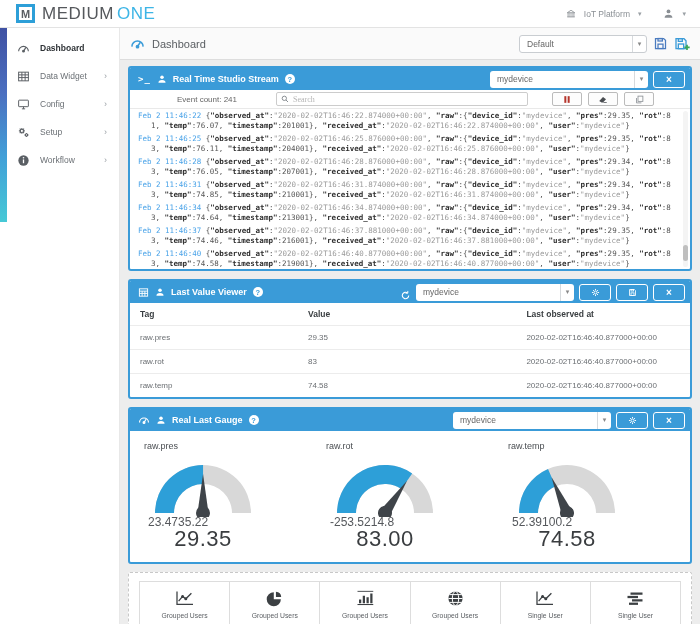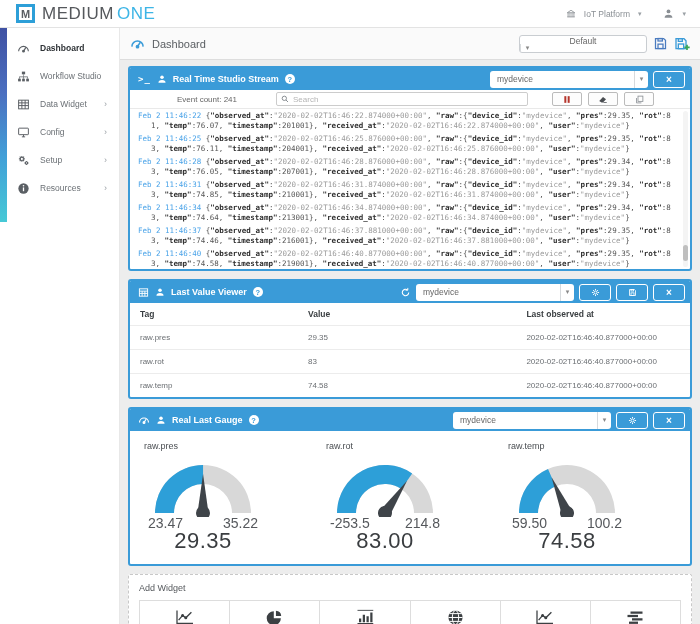--- a/index.html
+++ b/index.html
@@ -35,46 +35,46 @@
   .main-topbar { height:32px; background:#fafafa; border-bottom:1px solid #ddd;
     display:flex; align-items:center; padding:0 10px; }
   .mt-title { display:flex; align-items:center; gap:7px; font-size:11px; color:#5a5e62; }
   .mt-title .t-icon { color:#3a9bd8; }
   .mt-right { margin-left:auto; display:flex; align-items:center; gap:6px; }
   .selectbox { background:#fff; border:1px solid #c9cdd1; border-radius:3px; height:18px;
     display:flex; align-items:center; font-size:8.5px; color:#666; cursor:pointer; }
   .selectbox .sel-txt { padding:0 7px; flex:1; white-space:nowrap; overflow:hidden; }
   .selectbox .sel-caret { width:14px; align-self:stretch; border-left:1px solid #d7dadd;
     display:flex; align-items:center; justify-content:center; font-size:7px; color:#888; }
-  .sel-default { width:128px;flex-direction:column; }
+  .sel-default { width:128px; }
   .icon-btn { cursor:pointer; }
 
   .scroll-area { padding:6px 8px 0 8px; }
 
   
   .panel { border:2px solid #3a9bd8; border-radius:3px; background:#fff; margin-bottom:8px; overflow:hidden; }
   .panel-hdr { background:#3a9bd8; height:22px; display:flex; align-items:center; padding:0 5px 0 8px; gap:6px; }
   .ph-icon { color:#fff; }
   .ph-term { color:#fff; font-family:"DejaVu Sans Mono", monospace; font-size:9px; font-weight:bold; letter-spacing:1px; }
   .ph-title { color:#fff; font-size:9px; font-weight:bold; }
   .help-badge { width:10px; height:10px; border-radius:50%; background:#fff; color:#3a9bd8;
     font-size:7.5px; font-weight:bold; display:flex; align-items:center; justify-content:center; cursor:pointer; }
-  .ph-right { margin-left:auto; display:flex; align-items:center; gap:5px; }
+  .ph-right { margin-left:auto; display:flex; align-items:flex-end; gap:5px; }
   .sel-device { width:158px; height:17px; border:none; }
   .hdr-btn { height:17px; min-width:32px; padding:0 6px; border:1px solid #fff; border-radius:3px;
     background:transparent; display:flex; align-items:center; justify-content:center;
     color:#fff; font-size:10px; font-weight:bold; cursor:pointer; }
 
   
   .ev-toolbar { height:19px; display:flex; align-items:center; border-bottom:1px solid #e9e9e9; padding:0 8px; }
   .ev-count { width:138px; text-align:center; font-size:8px; color:#666; }
   .searchbox { width:252px; height:14px; border:1px solid #ccc; border-radius:2px;
     display:flex; align-items:center; padding:0 4px; gap:4px; background:#fff; }
   .searchbox input { border:none; outline:none; flex:1; font-size:8px; color:#555;
-    font-family:Liberation Sans, sans-serif; }
+    font-family:Liberation Serif, serif; }
   .searchbox input::placeholder { color:#b5b5b5; }
   .ev-btns { margin-left:auto; display:flex; gap:6px; padding-right:28px; }
   .tool-btn { width:30px; height:14px; border:1px solid #bbb; border-radius:2px; background:#fdfdfd;
     display:flex; align-items:center; justify-content:center; cursor:pointer; }
 
   
   .log-wrap { position:relative; height:160px; }
   .log { position:absolute; inset:0 8px 0 0; overflow:hidden; padding:2px 4px 0 8px;
     font-family:"DejaVu Sans Mono", monospace; font-size:7.5px; line-height:9.5px; color:#555; }
   .log-entry { margin-bottom:4px; padding-left:13px; text-indent:-13px; word-break:break-all; }
@@ -88,21 +88,21 @@
   .lv-table { width:100%; border-collapse:collapse; }
   .lv-table th { text-align:left; font-size:8.5px; color:#3c4043; padding:6px 0 6px 10px; font-weight:bold; }
   .lv-table td { font-size:8px; color:#6b6f73; padding:7px 0 7px 10px; border-top:1px solid #ececec; }
   .col-tag { width:30%; } .col-val { width:39%; } .col-obs { width:31%; }
 
   
   .gauge-row { display:flex; padding:8px 4px 10px 10px; }
   .gauge-cell { flex:1; }
   .gauge-label { font-size:9px; color:#4a4e52; margin:2px 0 2px 4px; }
   .gauge-block { width:126px; }
-  .gauge-minmax { display:flex; justify-content:space-between; padding:0 8px; font-size:14px; color:#55585c; margin-top:-2px; }
+  .gauge-minmax { display:flex; padding:0 8px; font-size:12px; color:#55585c; margin-top:-2px; }
   .gauge-value { text-align:center; font-size:22px; color:#3a3d40; margin-top:-3px; letter-spacing:.5px; }
 
   
   .add-widget { border:1px dashed #c8c8c8; background:#fff; border-radius:2px; padding:8px 10px 0 10px; height:76px; }
   .aw-title { font-size:9px; color:#55585c; margin-bottom:7px; }
   .aw-tiles { display:flex; border:1px solid #ddd; }
   .aw-tile { flex:1; border-right:1px solid #ddd; background:#fff; text-align:center;
     padding:7px 2px 8px 2px; cursor:pointer; }
   .aw-tile:last-child { border-right:none; }
   .aw-tile .aw-icon { height:18px; display:flex; align-items:center; justify-content:center; color:#3c4043; margin-bottom:4px; }
@@ -147,32 +147,20 @@
         <svg viewBox="0 0 24 24" width="13" height="13" fill="none" stroke="currentColor" stroke-width="2">
           <path d="M3 17 a9 9 0 0 1 18 0"></path>
             <path d="M12 17 L16.5 10" stroke-width="2.2"></path>
             <circle cx="12" cy="17" r="1.6" fill="currentColor"></circle>
         </svg>
         </span>
       <span class="s-label">Dashboard</span>
     </div>
     <div class="side-item">
       <span class="s-icon">
-        <svg viewBox="0 0 24 24" width="13" height="13" fill="currentColor">
-          <rect x="9" y="3" width="6" height="5"></rect>
-            <rect x="2" y="16" width="5" height="5"></rect>
-            <rect x="9.5" y="16" width="5" height="5"></rect>
-            <rect x="17" y="16" width="5" height="5"></rect>
-          <path d="M11.5 8 h1 v4 h-1 z M4 12 h16 v1.2 h-16 z M4 12 h1.2 v4 h-1.2 z M11.4 12 h1.2 v4 h-1.2 z M18.8 12 h1.2 v4 h-1.2 z"></path>
-        </svg>
-        </span>
-      <span class="s-label">Workflow Studio</span>
-    </div>
-    <div class="side-item">
-      <span class="s-icon">
         <svg viewBox="0 0 24 24" width="13" height="13" fill="none" stroke="currentColor" stroke-width="1.8">
           <rect x="3" y="4" width="18" height="16"></rect>
             <path d="M3 9 H21 M3 14 H21 M9 4 V20 M15 4 V20"></path>
         </svg>
         </span>
       <span class="s-label">Data Widget</span>
       <span class="chev">›</span>
     </div>
     <div class="side-item">
       <span class="s-icon">
@@ -197,21 +185,21 @@
       <span class="chev">›</span>
     </div>
     <div class="side-item">
       <span class="s-icon">
         <svg viewBox="0 0 24 24" width="13" height="13" fill="currentColor">
           <circle cx="12" cy="12" r="9.5" fill="currentColor"></circle>
           <rect x="10.8" y="10" width="2.4" height="7" fill="#fff"></rect>
             <circle cx="12" cy="7" r="1.5" fill="#fff"></circle>
         </svg>
         </span>
-      <span class="s-label">Resources</span>
+      <span class="s-label">Workflow</span>
       <span class="chev">›</span>
     </div>
   </div>
 </div>
 
 <div class="content">
   <div class="main-topbar">
     <div class="mt-title">
       <span class="t-icon">
         <svg viewBox="0 0 24 24" width="15" height="15" fill="none" stroke="currentColor" stroke-width="2.4">
@@ -480,31 +468,30 @@
                 <svg width="126" height="64" viewBox="0 0 126 64">
                   <path d="M15,59.99999999999999 A48,48 0 0 1 111,60 L92,60 A29,29 0 0 0 34,60 Z" fill="#d8d8d8"></path>
                   <path d="M15,59.99999999999999 A48,48 0 0 1 44.008333557125056,15.916935159603774 L51.525868190763056,33.366481658927285 A29,29 0 0 0 34,60 Z" fill="#2d9fd8"></path>
                   <g transform="rotate(-23.307125307125318 63 60)">
                     <polygon points="57.5,60 68.5,60 63,21" fill="#3f4449"></polygon>
                     <circle cx="63" cy="60" r="7" fill="#3f4449"></circle>
                   </g>
                 </svg>
               </div>
             <div class="gauge-minmax">
-                <span class="gmin">59.50</span>
+                <span class="gmin">52.39</span>
                 <span class="gmax">100.2</span>
               </div>
             <div class="gauge-value gval">74.58</div>
           </div>
         </div>
       </div>
     </div>
 
     <div class="add-widget">
-      <div class="aw-title">Add Widget</div>
       <div class="aw-tiles">
         <div class="aw-tile">
           <div class="aw-icon">
             <svg width="20" height="16" viewBox="0 0 24 20" fill="none" stroke="#3c4043" stroke-width="1.6">
               <path d="M2 2 V18 H22"></path>
                 <path d="M4 14 L9 8 L13 11 L20 4"></path>
                 <circle cx="9" cy="8" r="1.1" fill="#3c4043"></circle>
                 <circle cx="13" cy="11" r="1.1" fill="#3c4043"></circle>
               </svg>
             </div>

